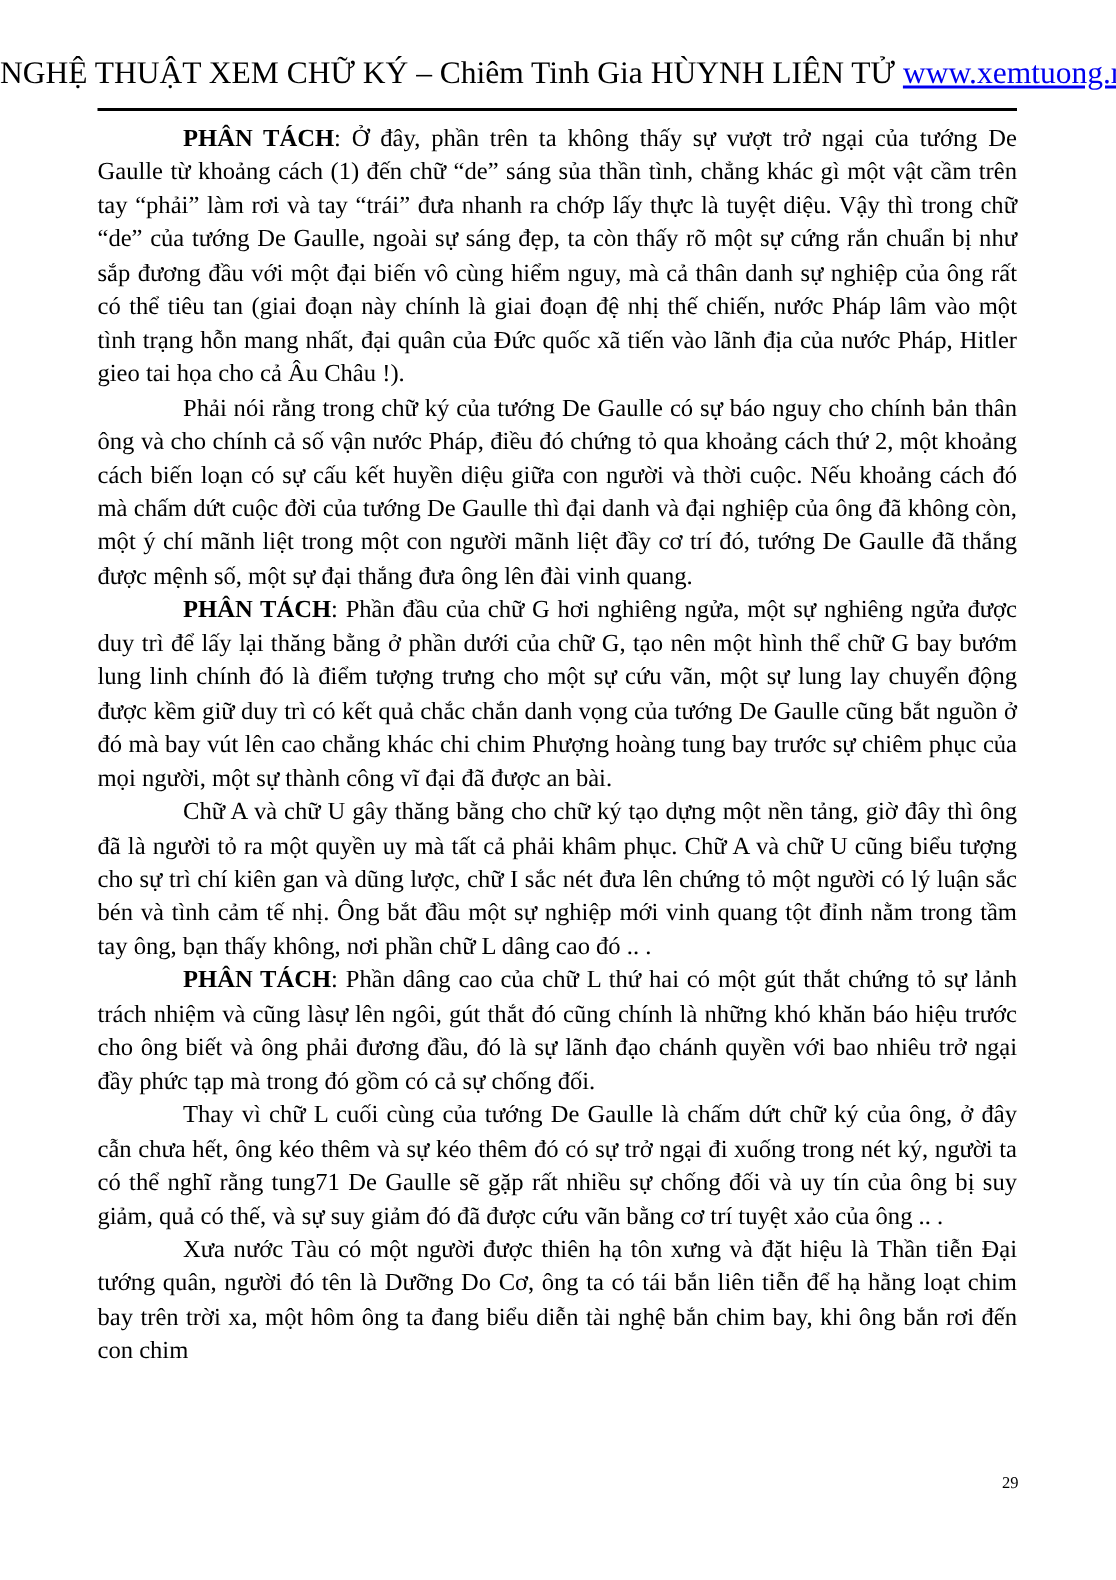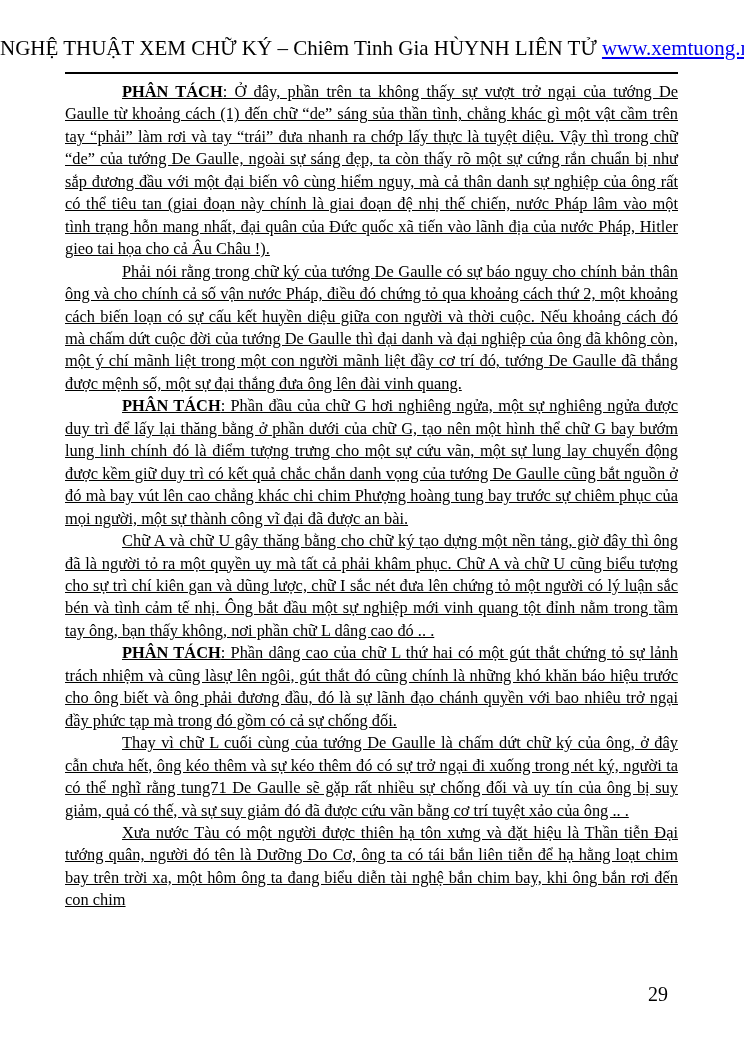--- a/index.html
+++ b/index.html
@@ -36,27 +36,27 @@
   .document-body {
     position: absolute;
     top: 81px;
     left: 65px;
     width: 613px;
     font-size: 16.4px;
     line-height: 22.45px;
     text-align: justify;
   }
   .para { margin: 0; }
-  .para.indent { text-indent: 57px; text-decoration: underline; }
+  .para.indent { text-indent: 57px; }
   .para .lead { font-weight: bold; }
   .page-number {
     position: absolute;
     top: 983px;
-    left: 648px;
-    font-size: 20px;
+    left: 668px;
+    font-size: 11px;
   }
 </style>
 </head>
 <body>
 
 <div class="page-header">
   <span>NGHỆ THUẬT XEM CHỮ KÝ – Chiêm Tinh Gia HÙYNH LIÊN TỬ </span><a>www.xemtuong.net</a>
 </div>
 
 <div class="header-divider"></div>

